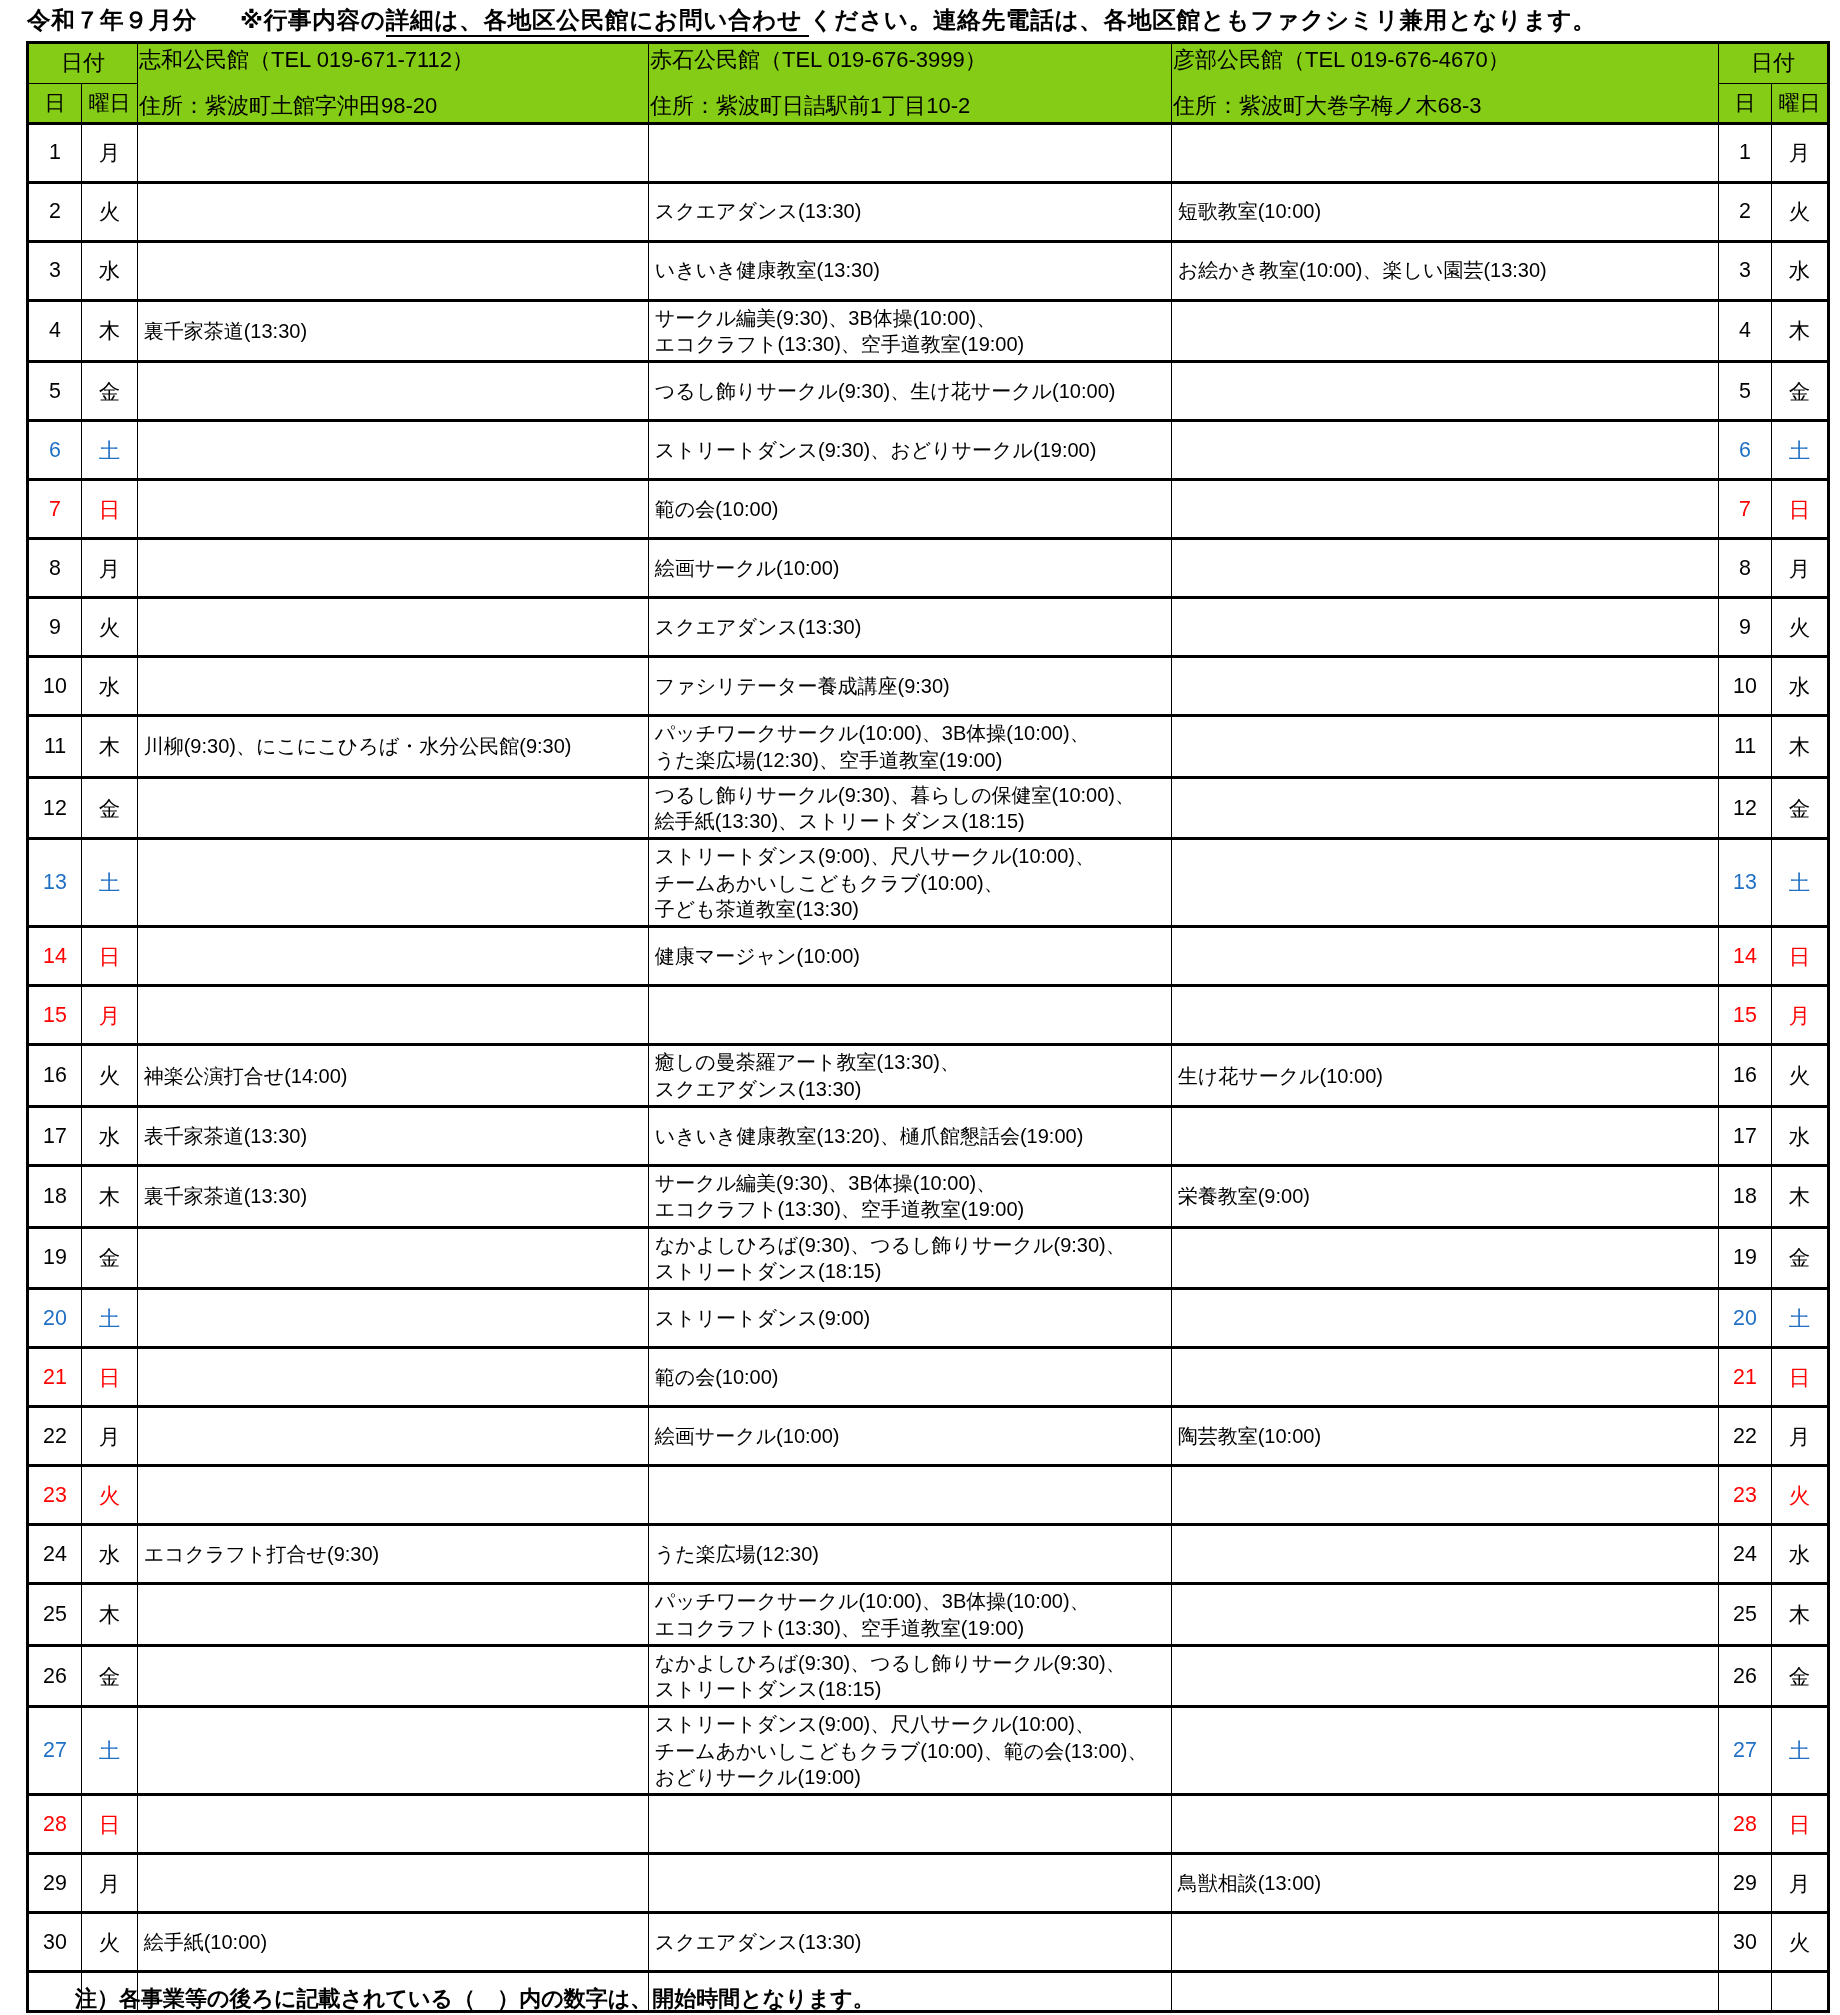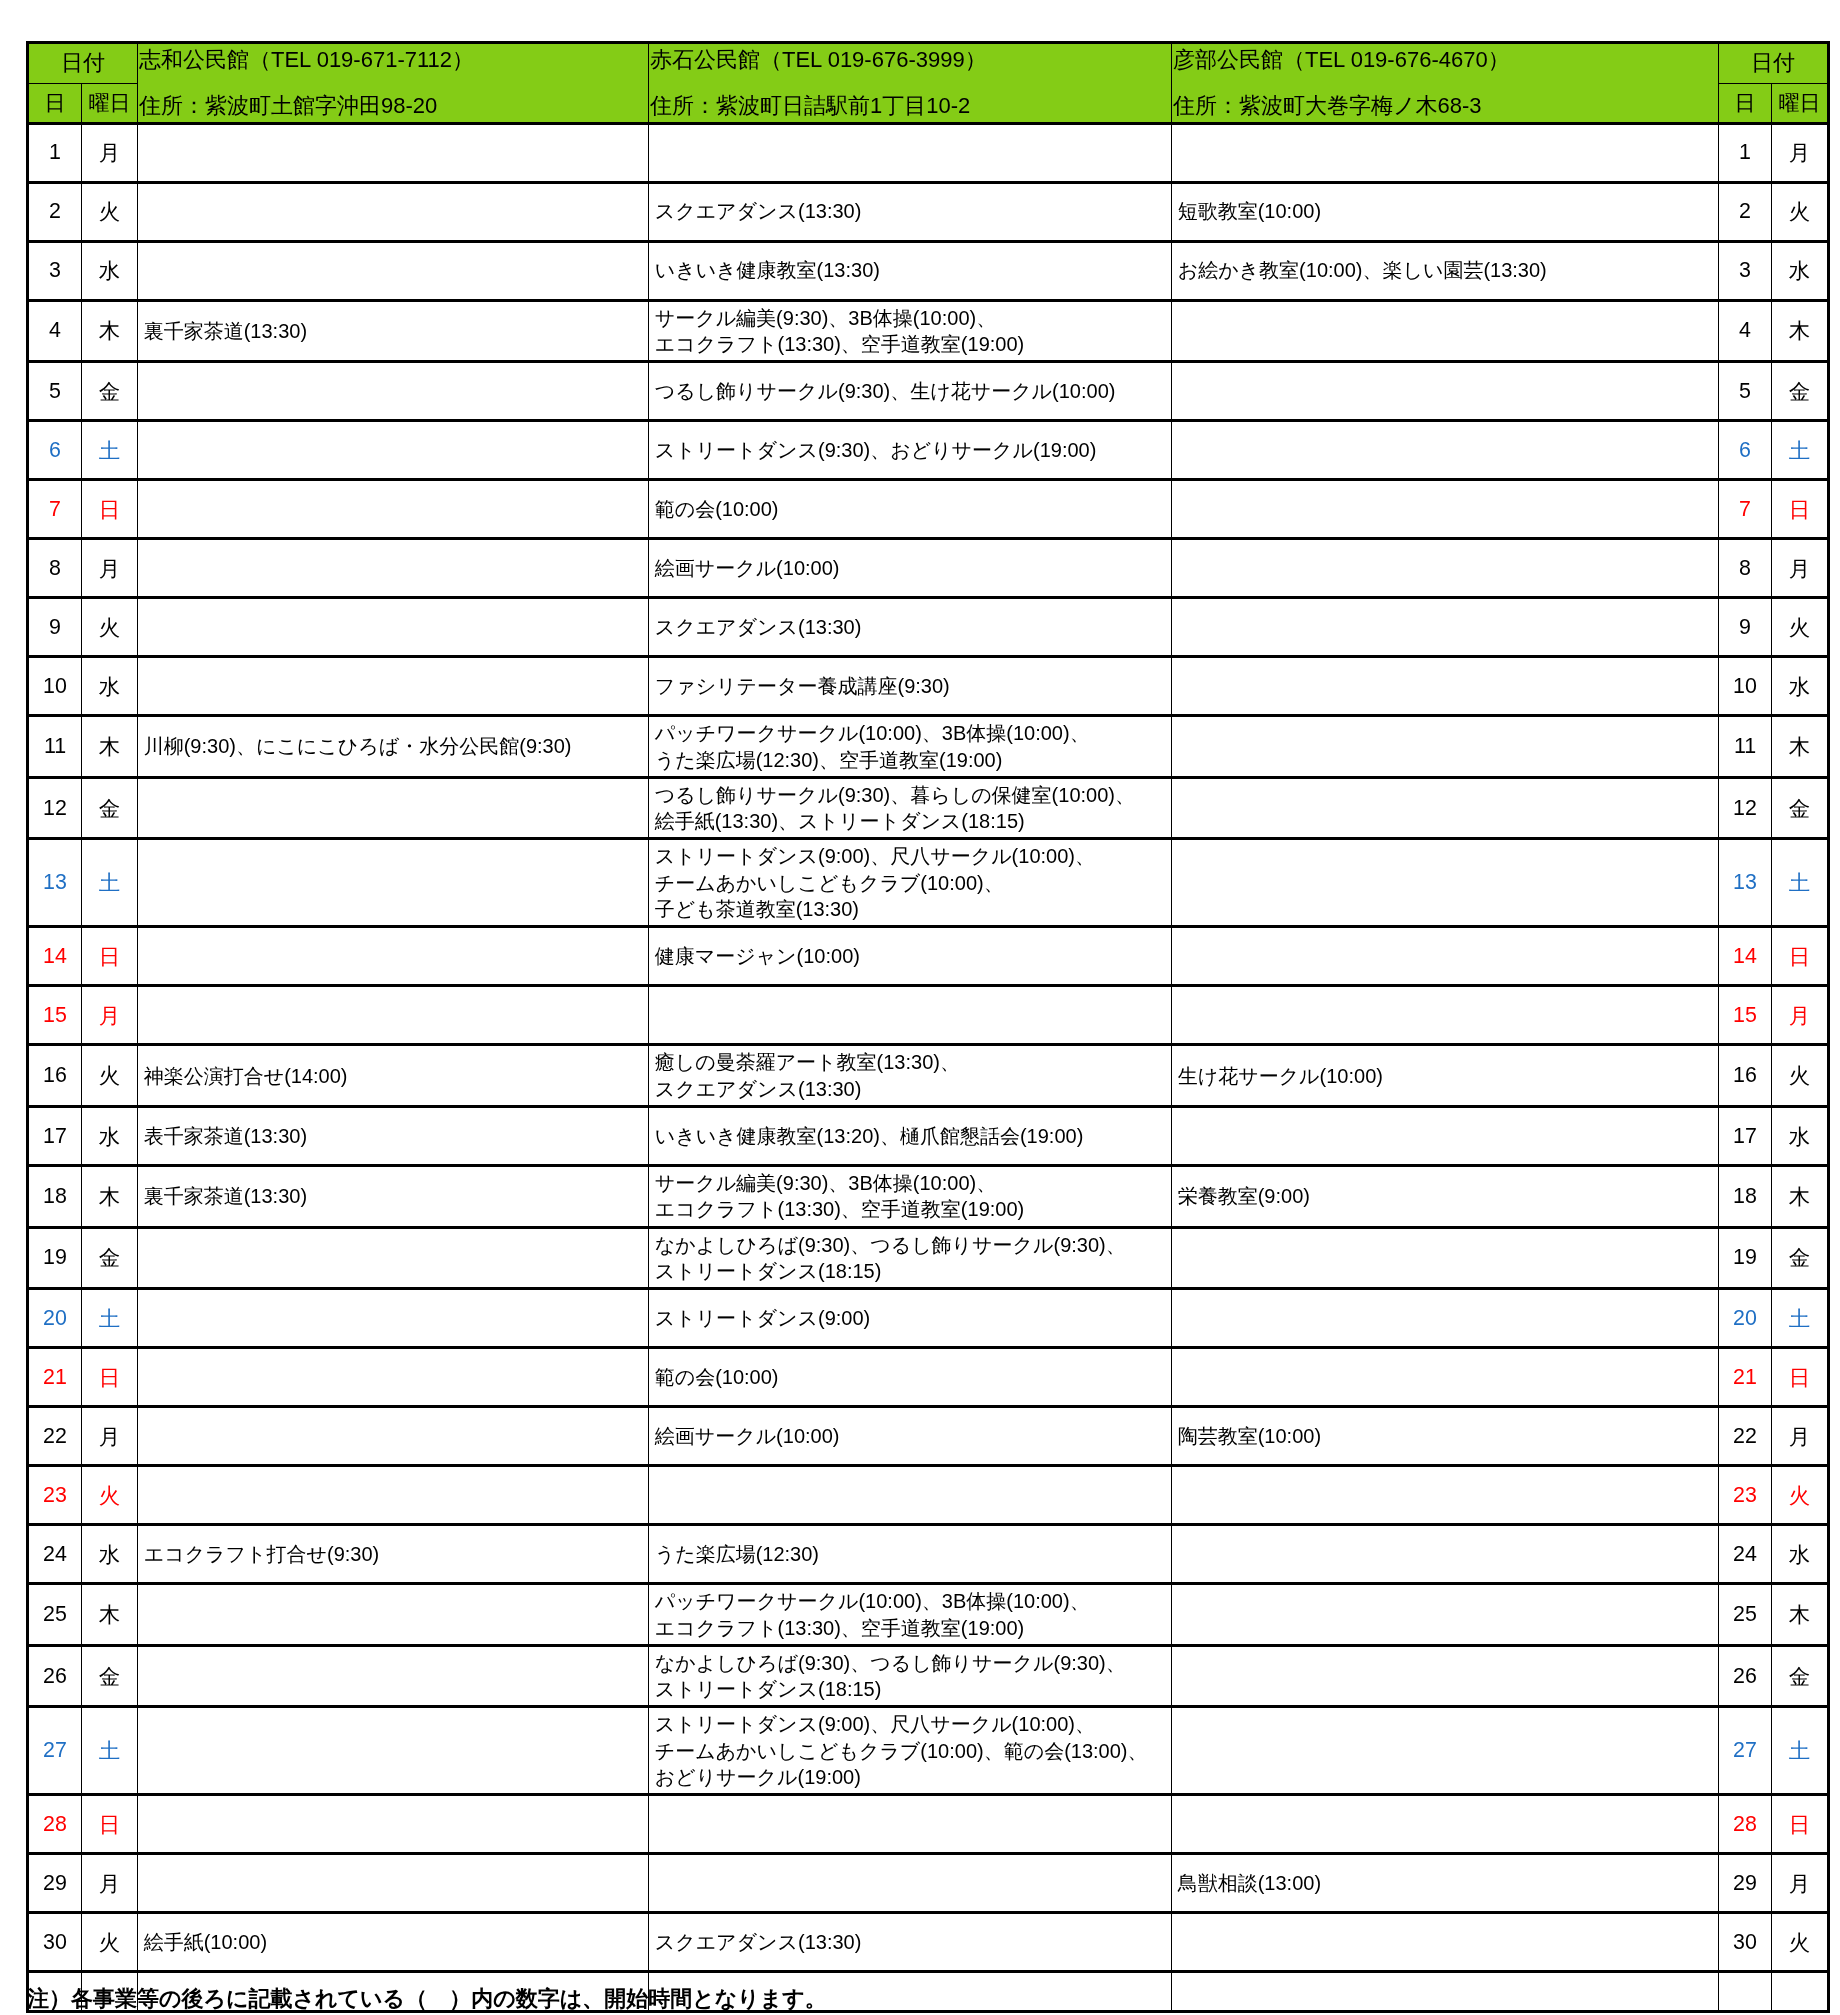--- a/index.html
+++ b/index.html
@@ -59,28 +59,31 @@
     font-size:20px; line-height:26.4px;
     padding:2.9px 4.3px 2.9px 5.7px;
     white-space:pre-line;
   }
   .blue{ color:#1f6fc4; }
   .red{ color:#ff0000; }
   .black{ color:#000000; }
 
   .footnote{
     position:absolute; left:27px; top:1984px;
-    font-size:22px; font-weight:700; white-space:nowrap;
+    font-size:22px; font-weight:700; white-space:nowrap;padding-left:48px;
   }
 </style>
 </head>
 <body>
 
 <div class="page">
 
+  <div class="title-line">
+    <span>令和７年９月分</span><span class="gap"></span><span>※行事内容の</span><span class="u">詳細は、各地区公民館にお問い合わせ </span><span>ください。連絡先電話は、各地区館ともファクシミリ兼用となります。</span>
+  </div>
 
   <table class="cal">
     <colgroup>
       <col class="c-day">
         <col class="c-wday">
       <col class="c-shiwa">
         <col class="c-akaishi">
         <col class="c-hikobe">
       <col class="c-day-r">
         <col class="c-wday-r">

